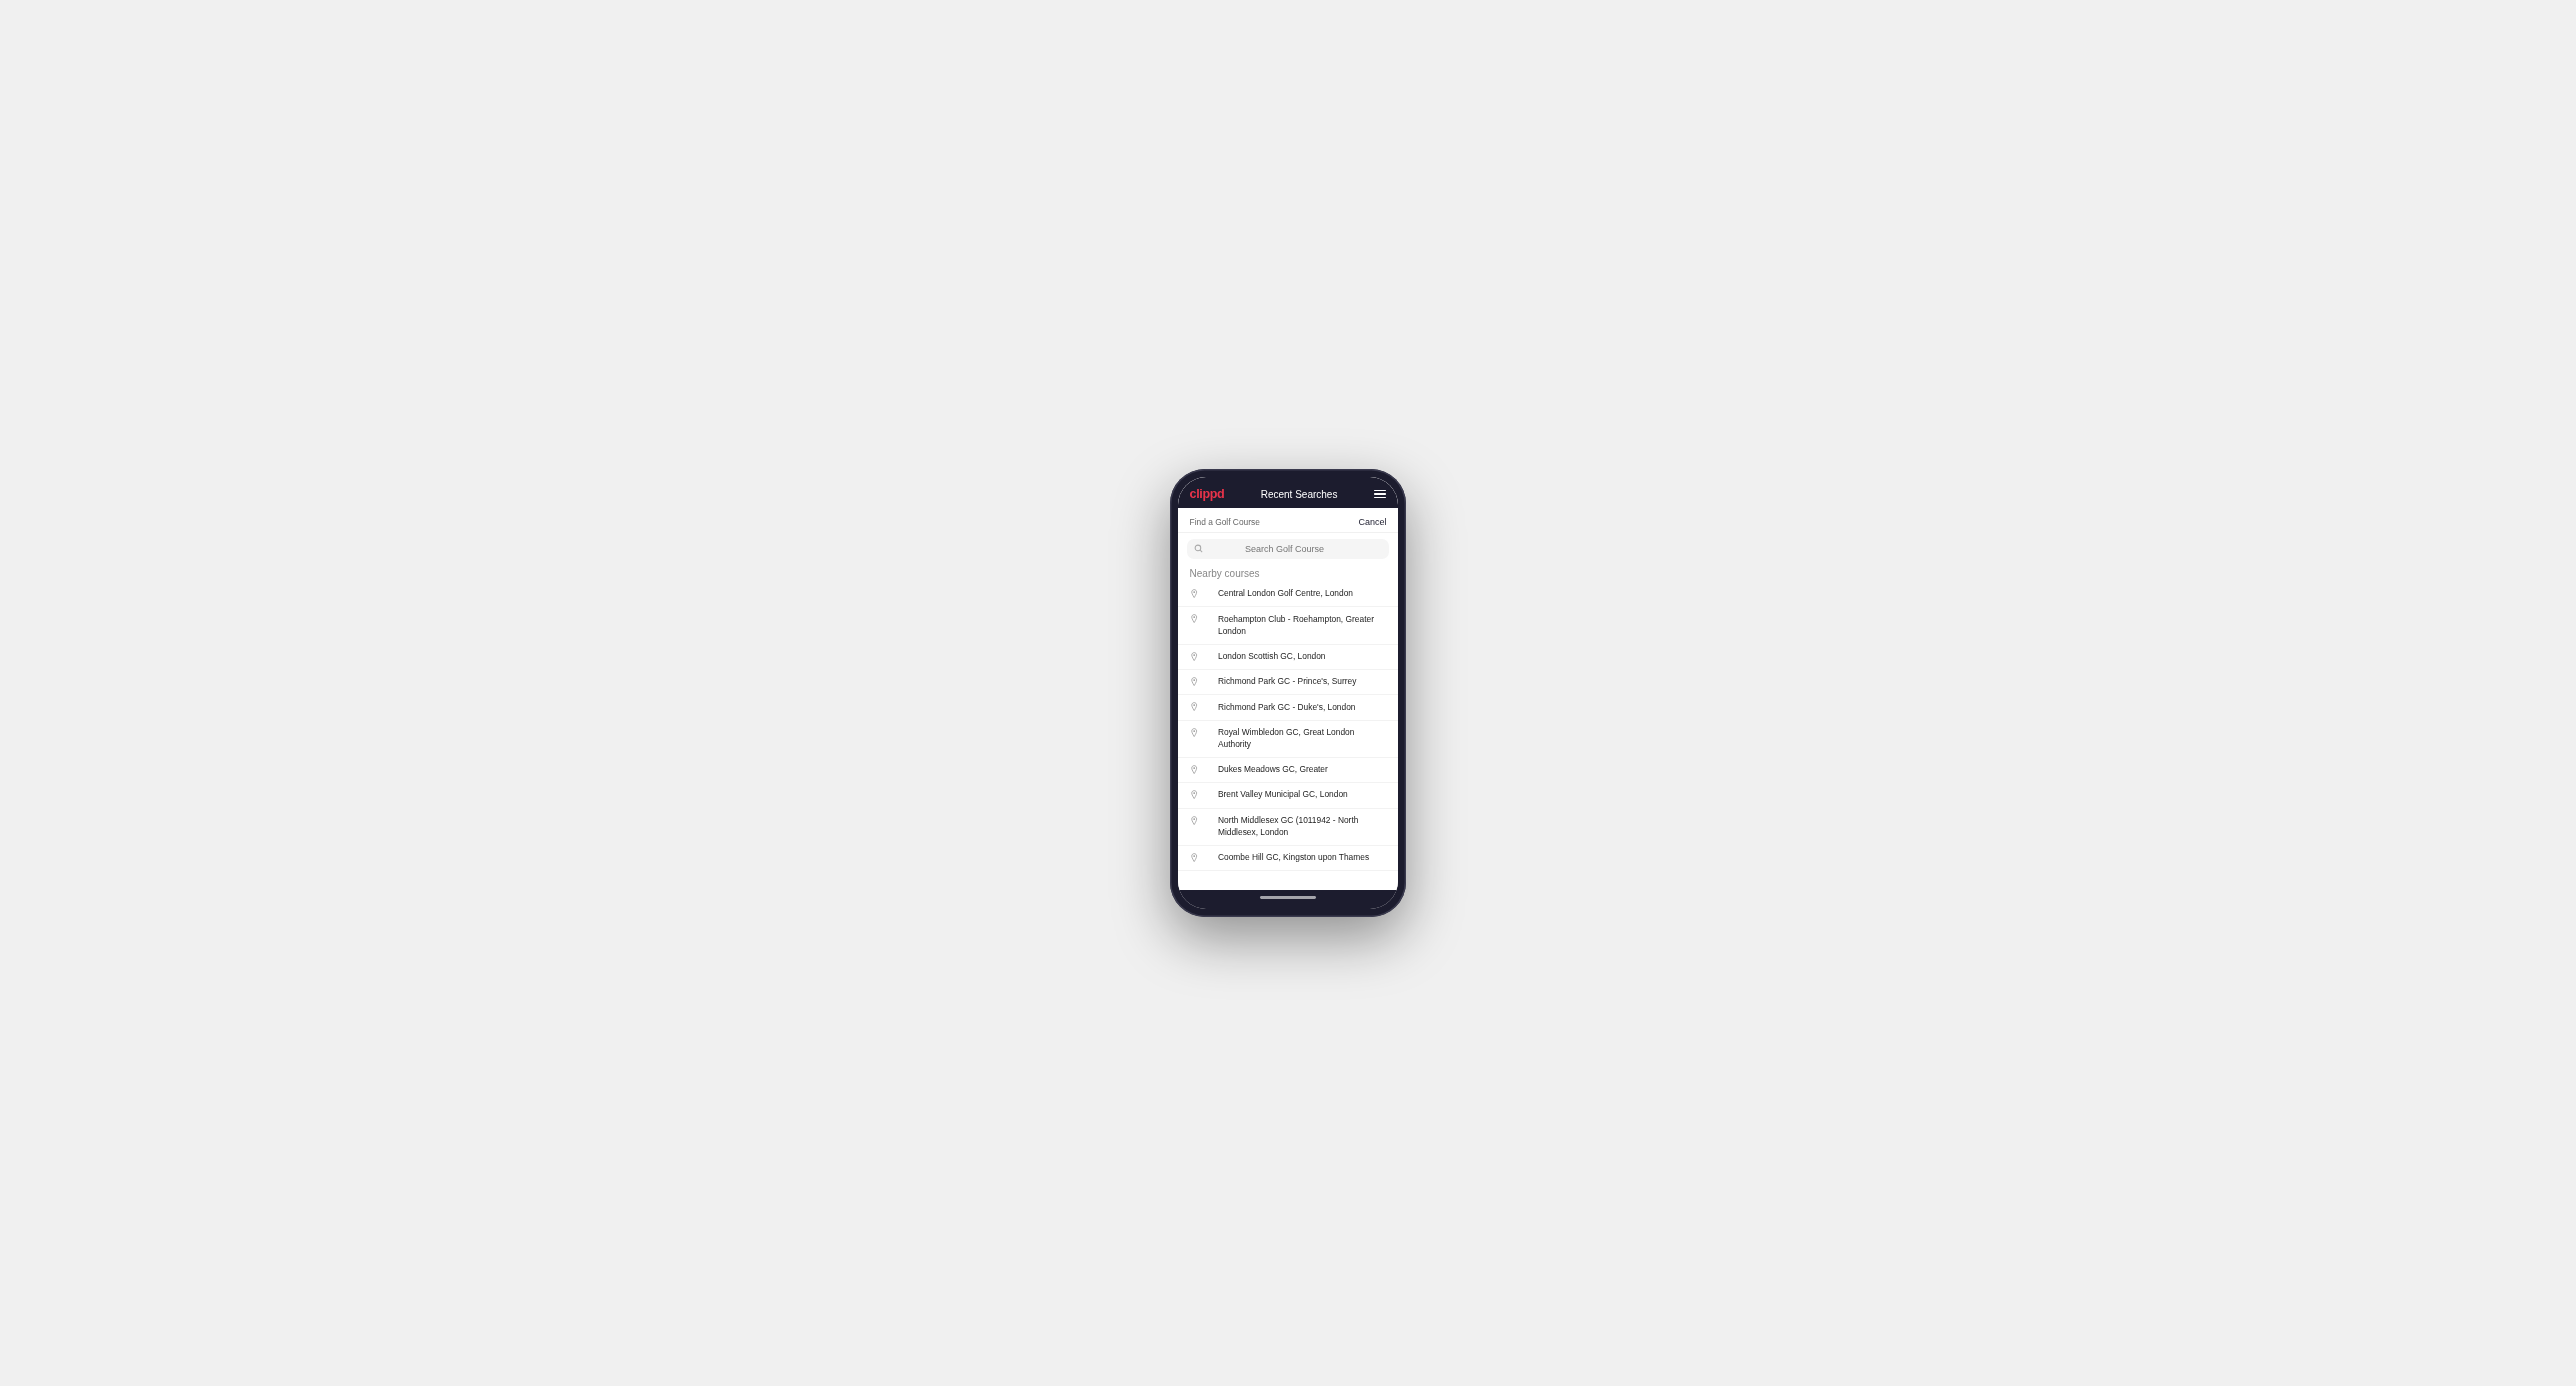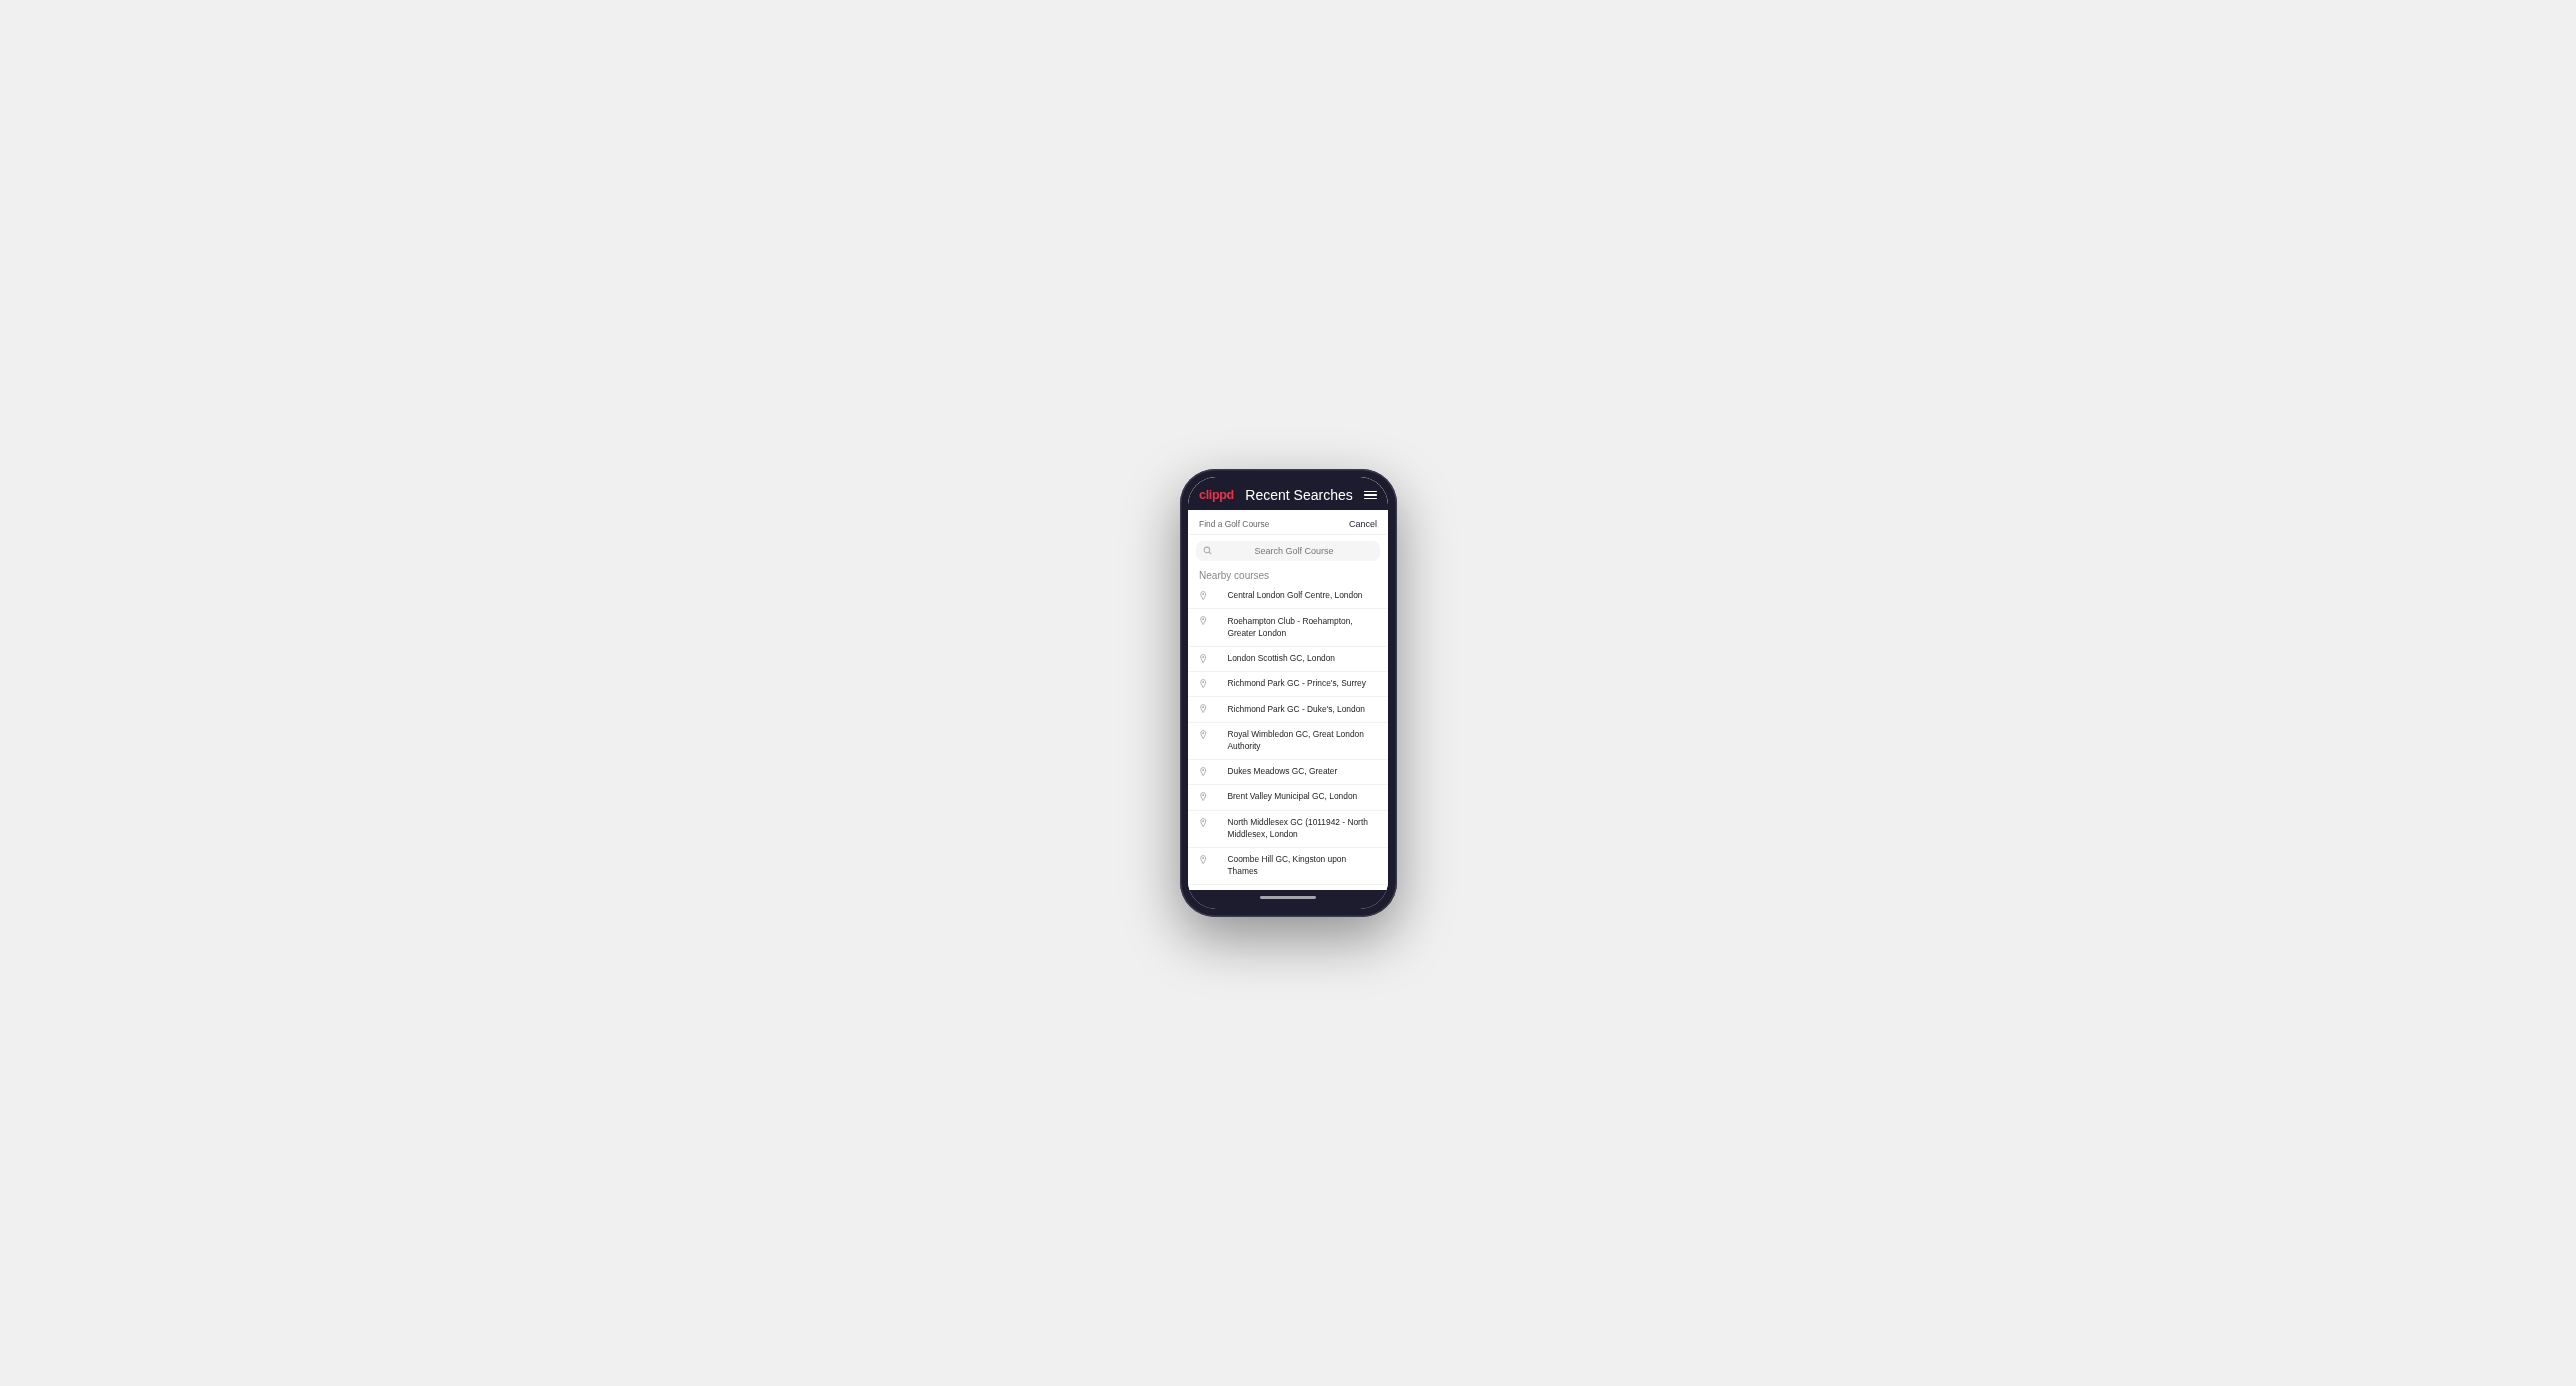--- a/index.html
+++ b/index.html
@@ -5,21 +5,21 @@
     * { box-sizing: border-box; margin: 0; padding: 0; }
     body {
       background: #f0f0f0;
       display: flex;
       justify-content: center;
       align-items: center;
       min-height: 100vh;
       font-family: -apple-system, BlinkMacSystemFont, 'Segoe UI', sans-serif;
     }
     .phone-outer {
-      width: 217px;
+      width: 236px;
       height: 448px;
       background: #1c1c2e;
       border-radius: 35px;
       padding: 8.4px;
       box-shadow: 0 21px 56px rgba(0,0,0,0.4), inset 0 0 0 1.4px #3a3a4e;
       position: relative;
       display: flex;
       flex-direction: column;
     }
     .phone-inner {
@@ -48,21 +48,21 @@
       border-radius: 28px 28px 0 0;
     }
     .nav-logo {
       color: #e8334a;
       font-size: 12.6px;
       font-weight: 700;
       letter-spacing: -0.4px;
     }
     .nav-title {
       color: #fff;
-      font-size: 14px;
+      font-size: 10px;
       font-weight: 500;
     }
     .nav-menu {
       display: flex;
       flex-direction: column;
       gap: 2.1px;
       cursor: pointer;
     }
     .nav-menu span {
       display: block;

